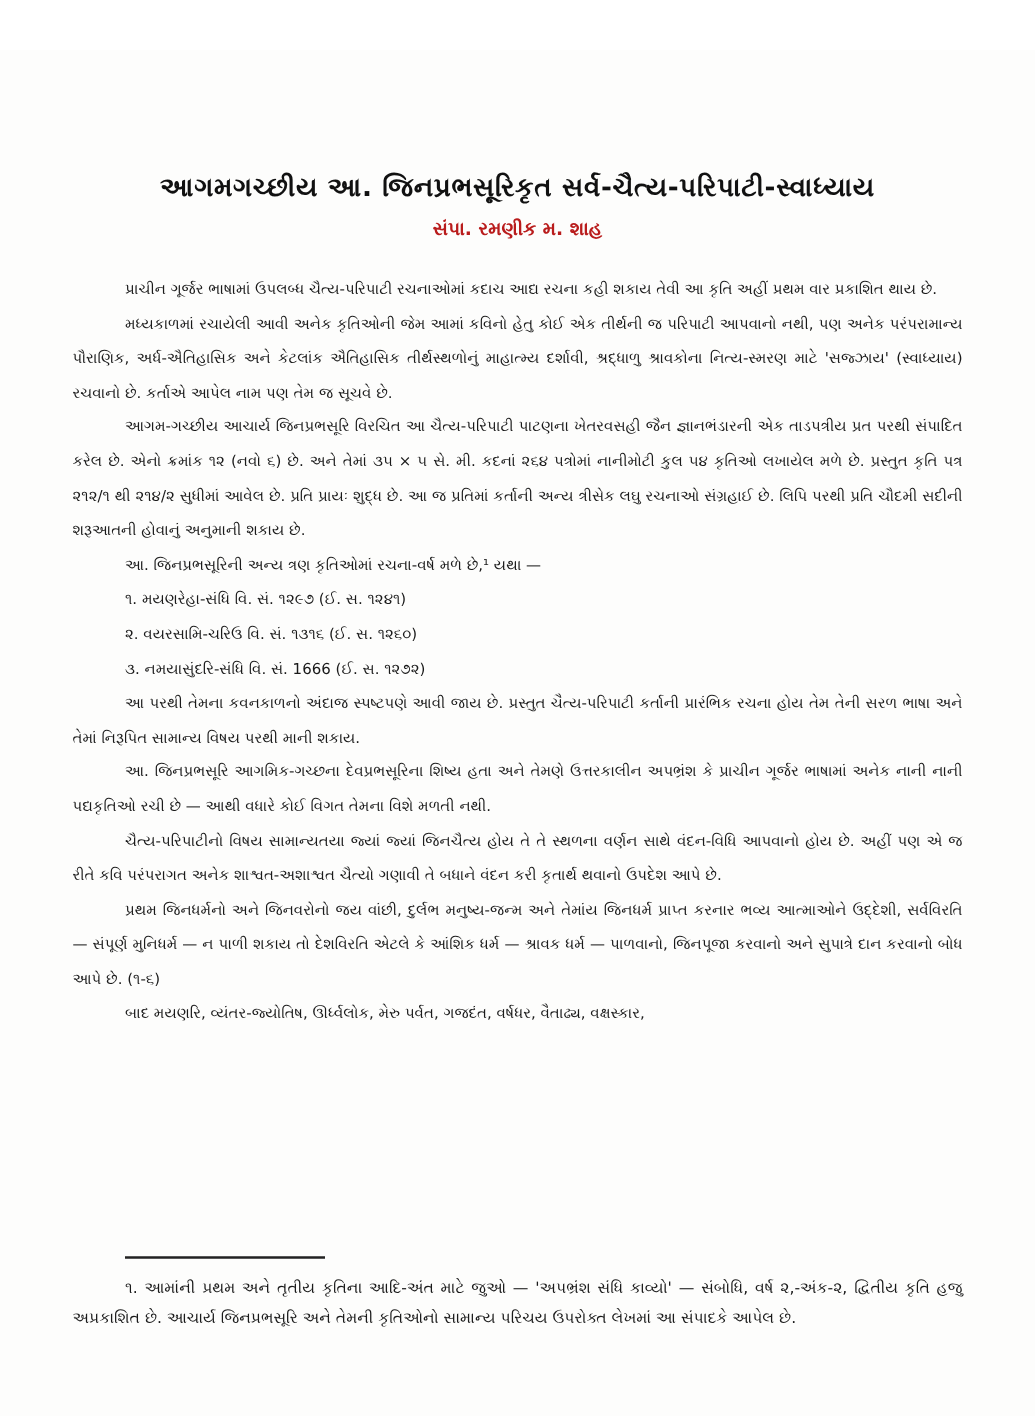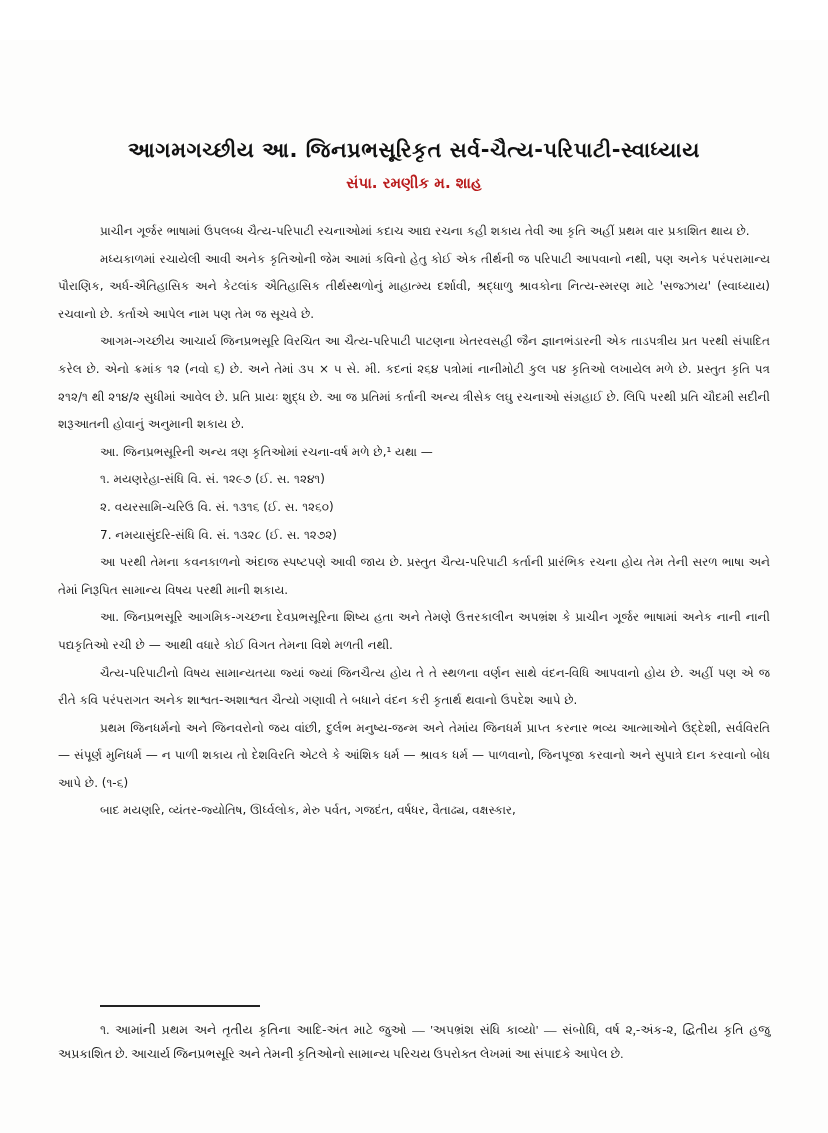--- a/index.html
+++ b/index.html
@@ -6,41 +6,41 @@
     body { width: 828px; height: 1133px; position: relative; overflow: hidden; font-family: "DejaVu Sans", sans-serif; color: #1a1a1a; }
     .page { position: absolute; left: 0; top: 0; width: 828px; height: 1133px; background: #fdfdfc; margin-top: 40px; }
     .title { position: absolute; left: 80px; top: 98px; width: 668px; text-align: center; font-size: 21px; font-weight: bold; letter-spacing: 0.5px; color: #111; }
     .byline { position: absolute; left: 80px; top: 134px; width: 668px; text-align: center; font-size: 15px; font-weight: bold; color: #b91c1c; }
     .body { position: absolute; left: 58px; top: 178px; width: 712px; font-size: 12px; line-height: 27.6px; text-align: justify; }
     .body p { margin: 0; }
     .body p.ind { text-indent: 42px; }
     .body .item { padding-left: 42px; }
     .footnote-rule { position: absolute; left: 100px; top: 965px; width: 160px; height: 2px; background: #222; }
     .footnote { position: absolute; left: 58px; top: 978px; width: 712px; font-size: 12.5px; line-height: 24px; text-align: justify; }
-    .footnote p { margin: 0; text-indent: 42px; font-family: Liberation Serif, serif; }
+    .footnote p { margin: 0; text-indent: 42px; }
     .footer { position: absolute; top: 1100px; font-family: "Liberation Sans", sans-serif; font-size: 17px; color: #9a9a9a; }
     .footer.left { left: 12px; }
     .footer.center { left: 345px; }
     .footer.right { right: 12px; }
   </style>
 </head>
 <body>
 
 <div class="page">
   <div class="title">આગમગચ્છીય આ. જિનપ્રભસૂરિકૃત સર્વ-ચૈત્ય-પરિપાટી-સ્વાધ્યાય</div>
   <div class="byline">સંપા. રમણીક મ. શાહ</div>
 
   <div class="body">
     <p class="ind">પ્રાચીન ગૂર્જર ભાષામાં ઉપલબ્ધ ચૈત્ય-પરિપાટી રચનાઓમાં કદાચ આદ્ય રચના કહી શકાય તેવી આ કૃતિ અહીં પ્રથમ વાર પ્રકાશિત થાય છે.</p>
     <p class="ind">મધ્યકાળમાં રચાયેલી આવી અનેક કૃતિઓની જેમ આમાં કવિનો હેતુ કોઈ એક તીર્થની જ પરિપાટી આપવાનો નથી, પણ અનેક પરંપરામાન્ય પૌરાણિક, અર્ધ-ઐતિહાસિક અને કેટલાંક ઐતિહાસિક તીર્થસ્થળોનું માહાત્મ્ય દર્શાવી, શ્રદ્ધાળુ શ્રાવકોના નિત્ય-સ્મરણ માટે 'સજ્ઝાય' (સ્વાધ્યાય) રચવાનો છે. કર્તાએ આપેલ નામ પણ તેમ જ સૂચવે છે.</p>
     <p class="ind">આગમ-ગચ્છીય આચાર્ય જિનપ્રભસૂરિ વિરચિત આ ચૈત્ય-પરિપાટી પાટણના ખેતરવસહી જૈન જ્ઞાનભંડારની એક તાડપત્રીય પ્રત પરથી સંપાદિત કરેલ છે. એનો ક્રમાંક ૧૨ (નવો ૬) છે. અને તેમાં ૩૫ × ૫ સે. મી. કદનાં ૨૬૪ પત્રોમાં નાનીમોટી કુલ ૫૪ કૃતિઓ લખાયેલ મળે છે. પ્રસ્તુત કૃતિ પત્ર ૨૧૨/૧ થી ૨૧૪/૨ સુધીમાં આવેલ છે. પ્રતિ પ્રાયઃ શુદ્ધ છે. આ જ પ્રતિમાં કર્તાની અન્ય ત્રીસેક લઘુ રચનાઓ સંગ્રહાઈ છે. લિપિ પરથી પ્રતિ ચૌદમી સદીની શરૂઆતની હોવાનું અનુમાની શકાય છે.</p>
     <p class="ind">આ. જિનપ્રભસૂરિની અન્ય ત્રણ કૃતિઓમાં રચના-વર્ષ મળે છે,¹ યથા —</p>
     <div class="item">૧. મયણરેહા-સંધિ વિ. સં. ૧૨૯૭ (ઈ. સ. ૧૨૪૧)</div>
     <div class="item">૨. વયરસામિ-ચરિઉ વિ. સં. ૧૩૧૬ (ઈ. સ. ૧૨૬૦)</div>
-    <div class="item">7. નમયાસુંદરિ-સંધિ વિ. સં. ૧૩૨૮ (ઈ. સ. ૧૨૭૨)</div>
+    <div class="item">૩. નમયાસુંદરિ-સંધિ વિ. સં. 1666 (ઈ. સ. ૧૨૭૨)</div>
     <p class="ind">આ પરથી તેમના કવનકાળનો અંદાજ સ્પષ્ટપણે આવી જાય છે. પ્રસ્તુત ચૈત્ય-પરિપાટી કર્તાની પ્રારંભિક રચના હોય તેમ તેની સરળ ભાષા અને તેમાં નિરૂપિત સામાન્ય વિષય પરથી માની શકાય.</p>
     <p class="ind">આ. જિનપ્રભસૂરિ આગમિક-ગચ્છના દેવપ્રભસૂરિના શિષ્ય હતા અને તેમણે ઉત્તરકાલીન અપભ્રંશ કે પ્રાચીન ગૂર્જર ભાષામાં અનેક નાની નાની પદ્યકૃતિઓ રચી છે — આથી વધારે કોઈ વિગત તેમના વિશે મળતી નથી.</p>
     <p class="ind">ચૈત્ય-પરિપાટીનો વિષય સામાન્યતયા જ્યાં જ્યાં જિનચૈત્ય હોય તે તે સ્થળના વર્ણન સાથે વંદન-વિધિ આપવાનો હોય છે. અહીં પણ એ જ રીતે કવિ પરંપરાગત અનેક શાશ્વત-અશાશ્વત ચૈત્યો ગણાવી તે બધાને વંદન કરી કૃતાર્થ થવાનો ઉપદેશ આપે છે.</p>
     <p class="ind">પ્રથમ જિનધર્મનો અને જિનવરોનો જય વાંછી, દુર્લભ મનુષ્ય-જન્મ અને તેમાંય જિનધર્મ પ્રાપ્ત કરનાર ભવ્ય આત્માઓને ઉદ્દેશી, સર્વવિરતિ — સંપૂર્ણ મુનિધર્મ — ન પાળી શકાય તો દેશવિરતિ એટલે કે આંશિક ધર્મ — શ્રાવક ધર્મ — પાળવાનો, જિનપૂજા કરવાનો અને સુપાત્રે દાન કરવાનો બોધ આપે છે. (૧-૬)</p>
     <p class="ind">બાદ મયણરિ, વ્યંતર-જ્યોતિષ, ઊર્ધ્વલોક, મેરુ પર્વત, ગજદંત, વર્ષધર, વૈતાઢ્ય, વક્ષસ્કાર,</p>
   </div>
 
   <div class="footnote-rule"></div>
   <div class="footnote">
     <p>૧. આમાંની પ્રથમ અને તૃતીય કૃતિના આદિ-અંત માટે જુઓ — 'અપભ્રંશ સંધિ કાવ્યો' — સંબોધિ, વર્ષ ૨,-અંક-૨, દ્વિતીય કૃતિ હજુ અપ્રકાશિત છે. આચાર્ય જિનપ્રભસૂરિ અને તેમની કૃતિઓનો સામાન્ય પરિચય ઉપરોક્ત લેખમાં આ સંપાદકે આપેલ છે.</p>

